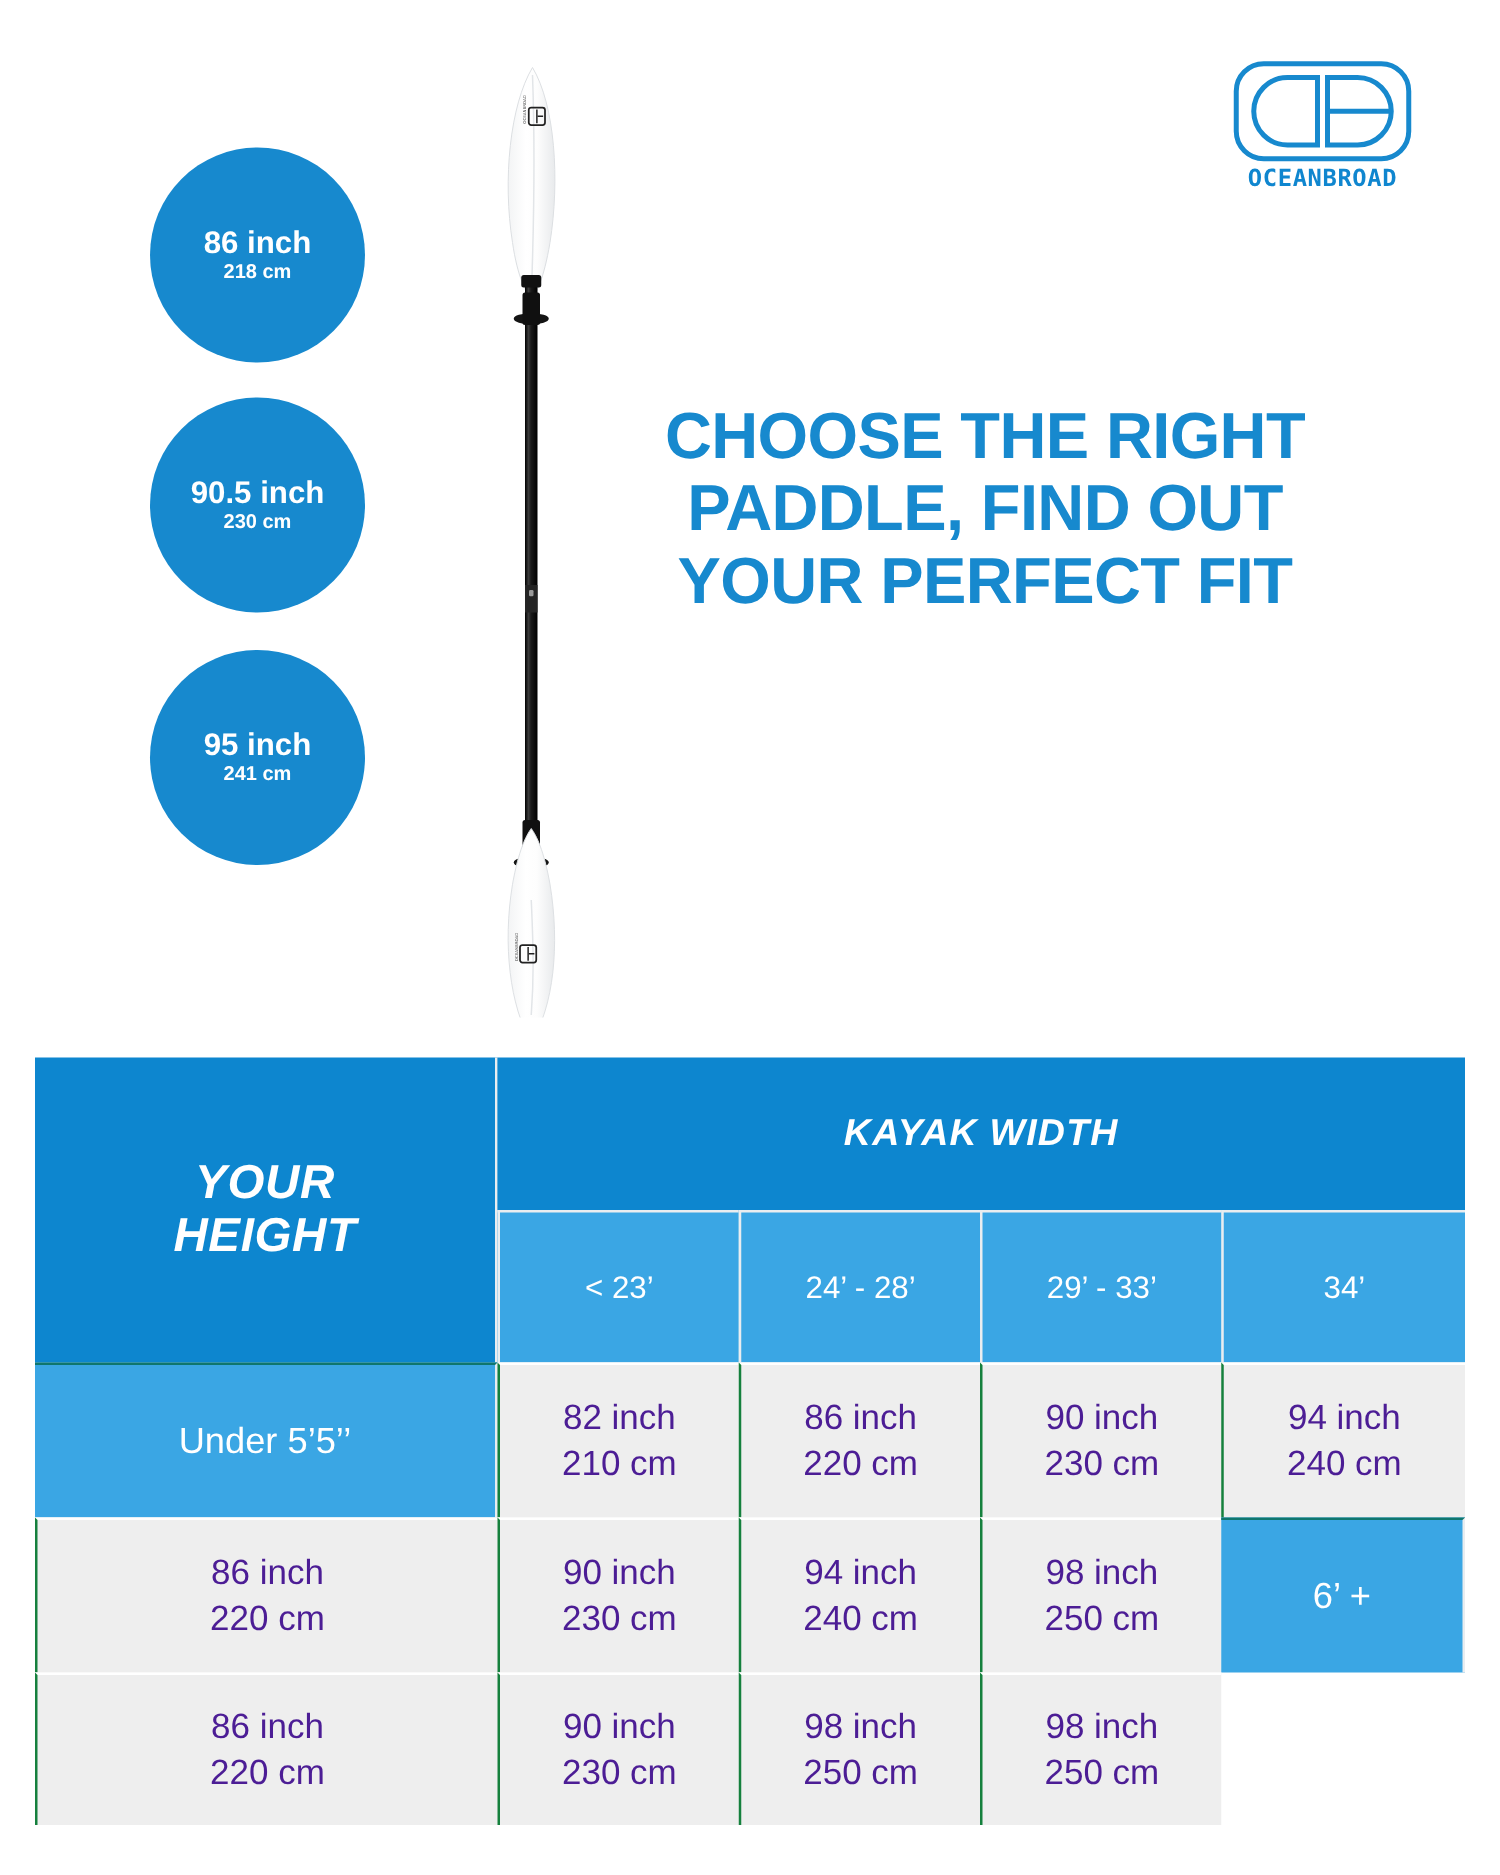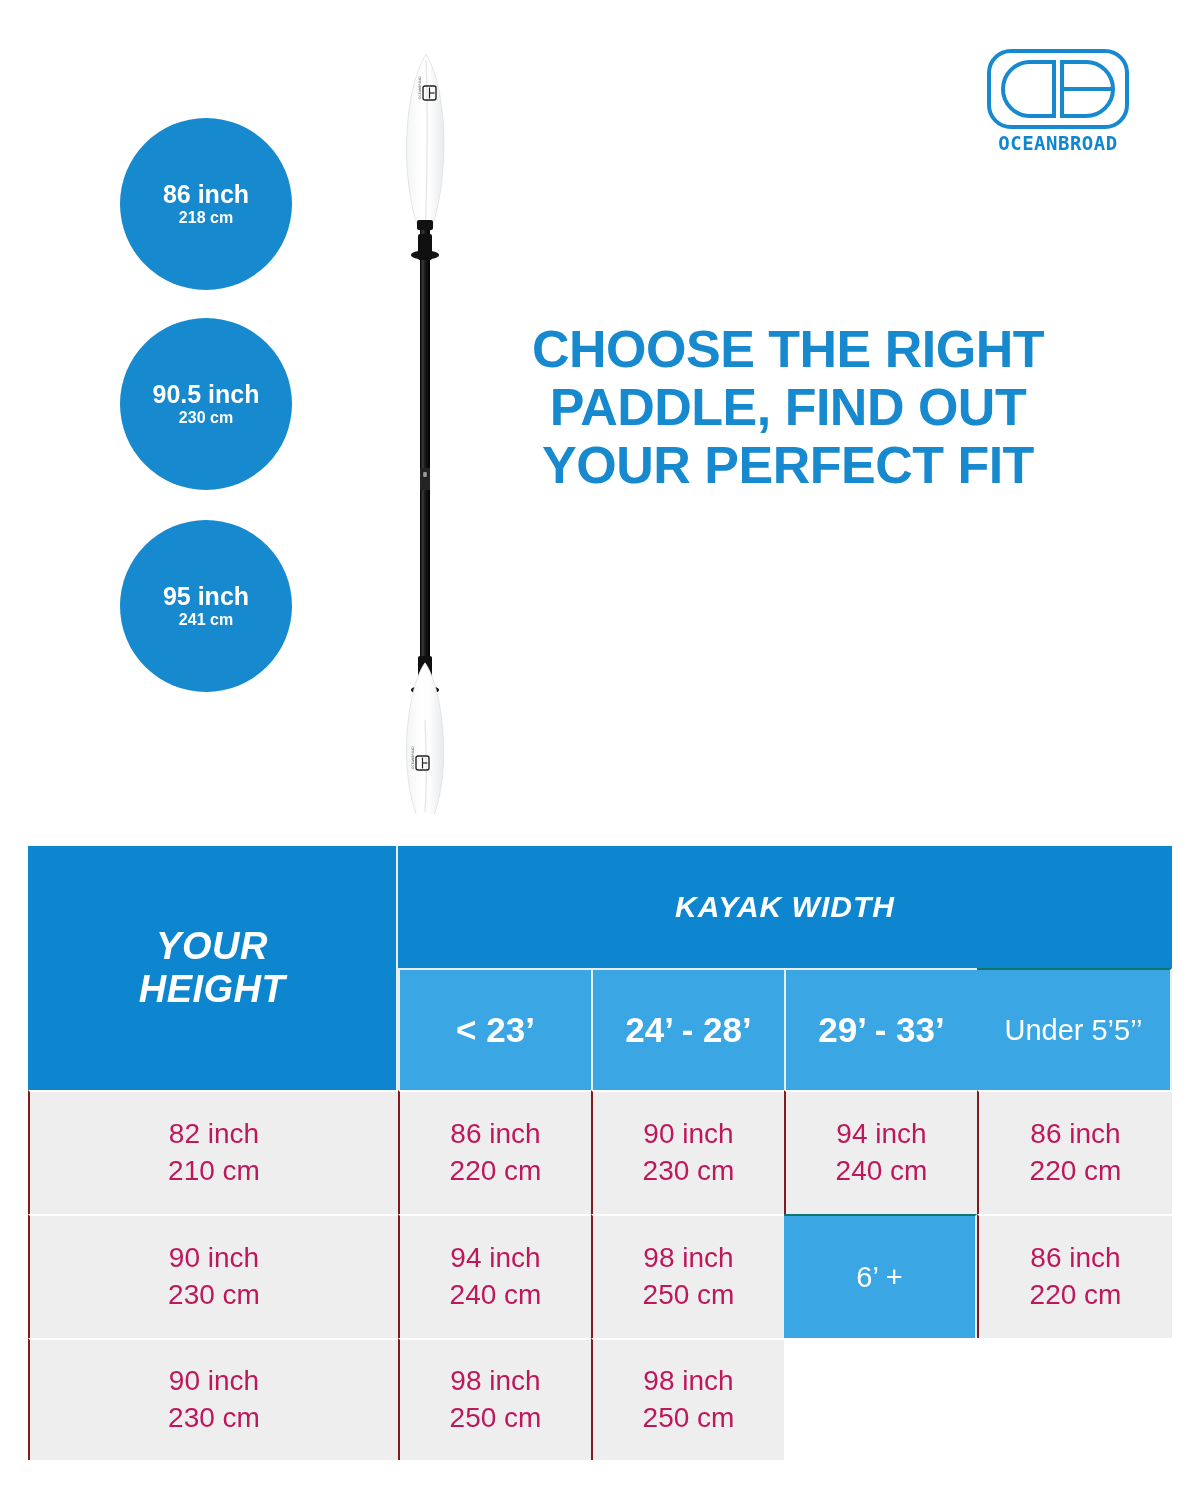--- a/index.html
+++ b/index.html
@@ -136,37 +136,37 @@
   }
   .c-kayak-width {
     grid-column: 2 / span 4;
     grid-row: 1;
     font-size: 30px;
     font-weight: bold;
     font-style: italic;
     letter-spacing: 1px;
   }
   .sub-head {
-    font-size: 35px;
-    font-weight: bold;
+    font-size: 25px;
+    font-weight: normal;
   }
   .row-label {
     background: #3aa6e4;
     color: #ffffff;
     font-size: 29px;
     border-top: 2px solid #0f766e;
     border-right: 2px solid #e9edf0;
   }
   .data-cell {
     background: #eeeeee;
-    color: #be185d;
+    color: #4c1d95;
     font-size: 28px;
     line-height: 1.32;
     white-space: pre-line;
-    border-left: 2px solid #7f1d1d;
+    border-left: 2px solid #15803d;
     border-top: 2px solid #ffffff;
   }
 </style>
 </head>
 <body>
 
 <div class="logo">
   <svg class="logo-mark" viewBox="0 0 144 82">
     <rect x="3" y="3" width="138" height="76" rx="22" ry="22" fill="none" stroke="#1789ce" stroke-width="4"></rect>
     <path d="M68 14 H44 A27 27 0 0 0 44 68 H68 Z" fill="none" stroke="#1789ce" stroke-width="4"></path>
@@ -253,20 +253,21 @@
 <div class="chart">
 
   <div class="cell head-dark c-your-height">YOUR
 HEIGHT</div>
 
   <div class="cell head-dark c-kayak-width">KAYAK WIDTH</div>
 
   <div class="cell head-light sub-head">&lt; 23’</div>
   <div class="cell head-light sub-head">24’ - 28’</div>
   <div class="cell head-light sub-head">29’ - 33’</div>
+  <div class="cell head-light sub-head">34’</div>
 
   <div class="cell row-label">Under 5’5’’</div>
   <div class="cell data-cell">82 inch
 210 cm</div>
   <div class="cell data-cell">86 inch
 220 cm</div>
   <div class="cell data-cell">90 inch
 230 cm</div>
   <div class="cell data-cell">94 inch
 240 cm</div>

